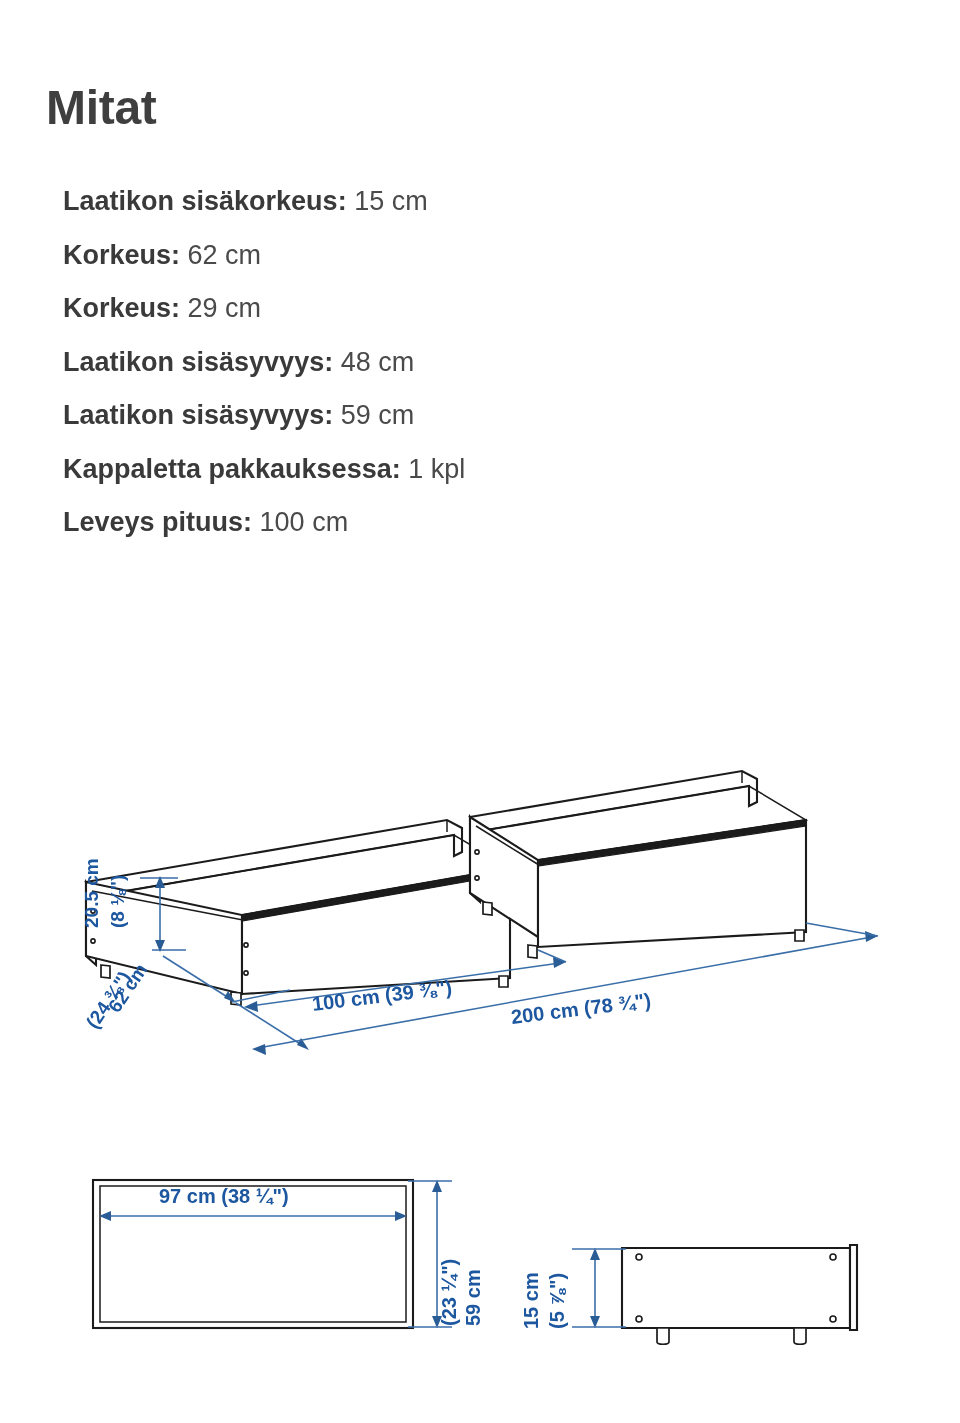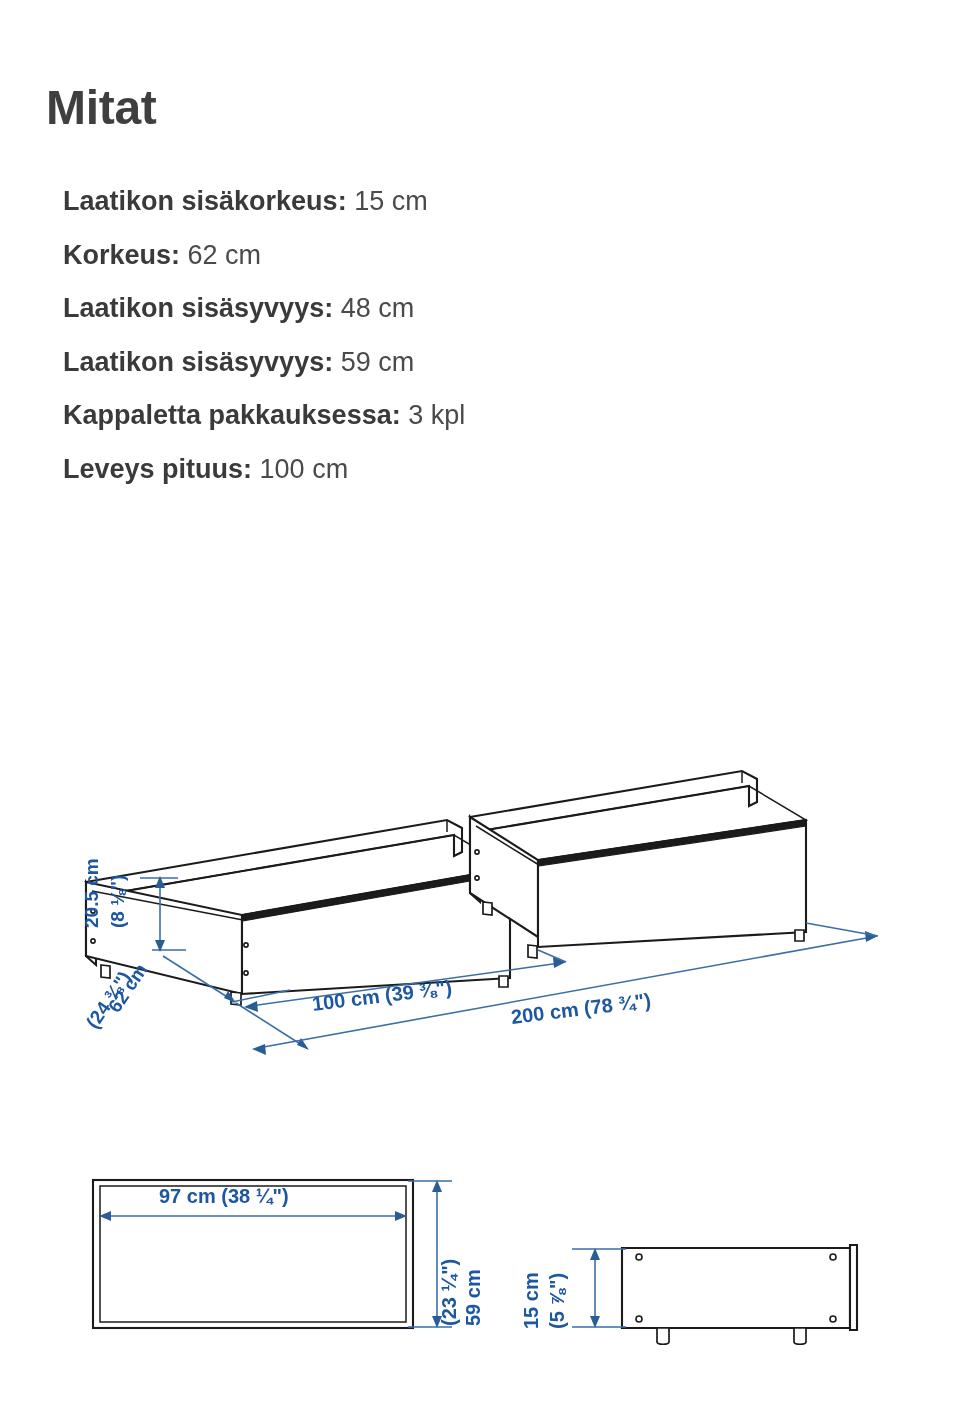--- a/index.html
+++ b/index.html
@@ -109,34 +109,38 @@
     <span class="spec-label">Laatikon sisäkorkeus:</span>
     <span class="spec-value">15 cm</span>
   </div>
 
 
   <div class="spec-row">
     <span class="spec-label">Korkeus:</span>
     <span class="spec-value">62 cm</span>
   </div>
 
+  <div class="spec-row">
+    <span class="spec-label">Korkeus:</span>
+    <span class="spec-value">29 cm</span>
+  </div>
 
   <div class="spec-row">
     <span class="spec-label">Laatikon sisäsyvyys:</span>
     <span class="spec-value">48 cm</span>
   </div>
 
   <div class="spec-row">
     <span class="spec-label">Laatikon sisäsyvyys:</span>
     <span class="spec-value">59 cm</span>
   </div>
 
   <div class="spec-row">
     <span class="spec-label">Kappaletta pakkauksessa:</span>
-    <span class="spec-value">3 kpl</span>
+    <span class="spec-value">1 kpl</span>
   </div>
 
   <div class="spec-row">
     <span class="spec-label">Leveys pituus:</span>
     <span class="spec-value">100 cm</span>
   </div>
 
 </div>
 
 <div class="drawing" id="iso-drawing">

